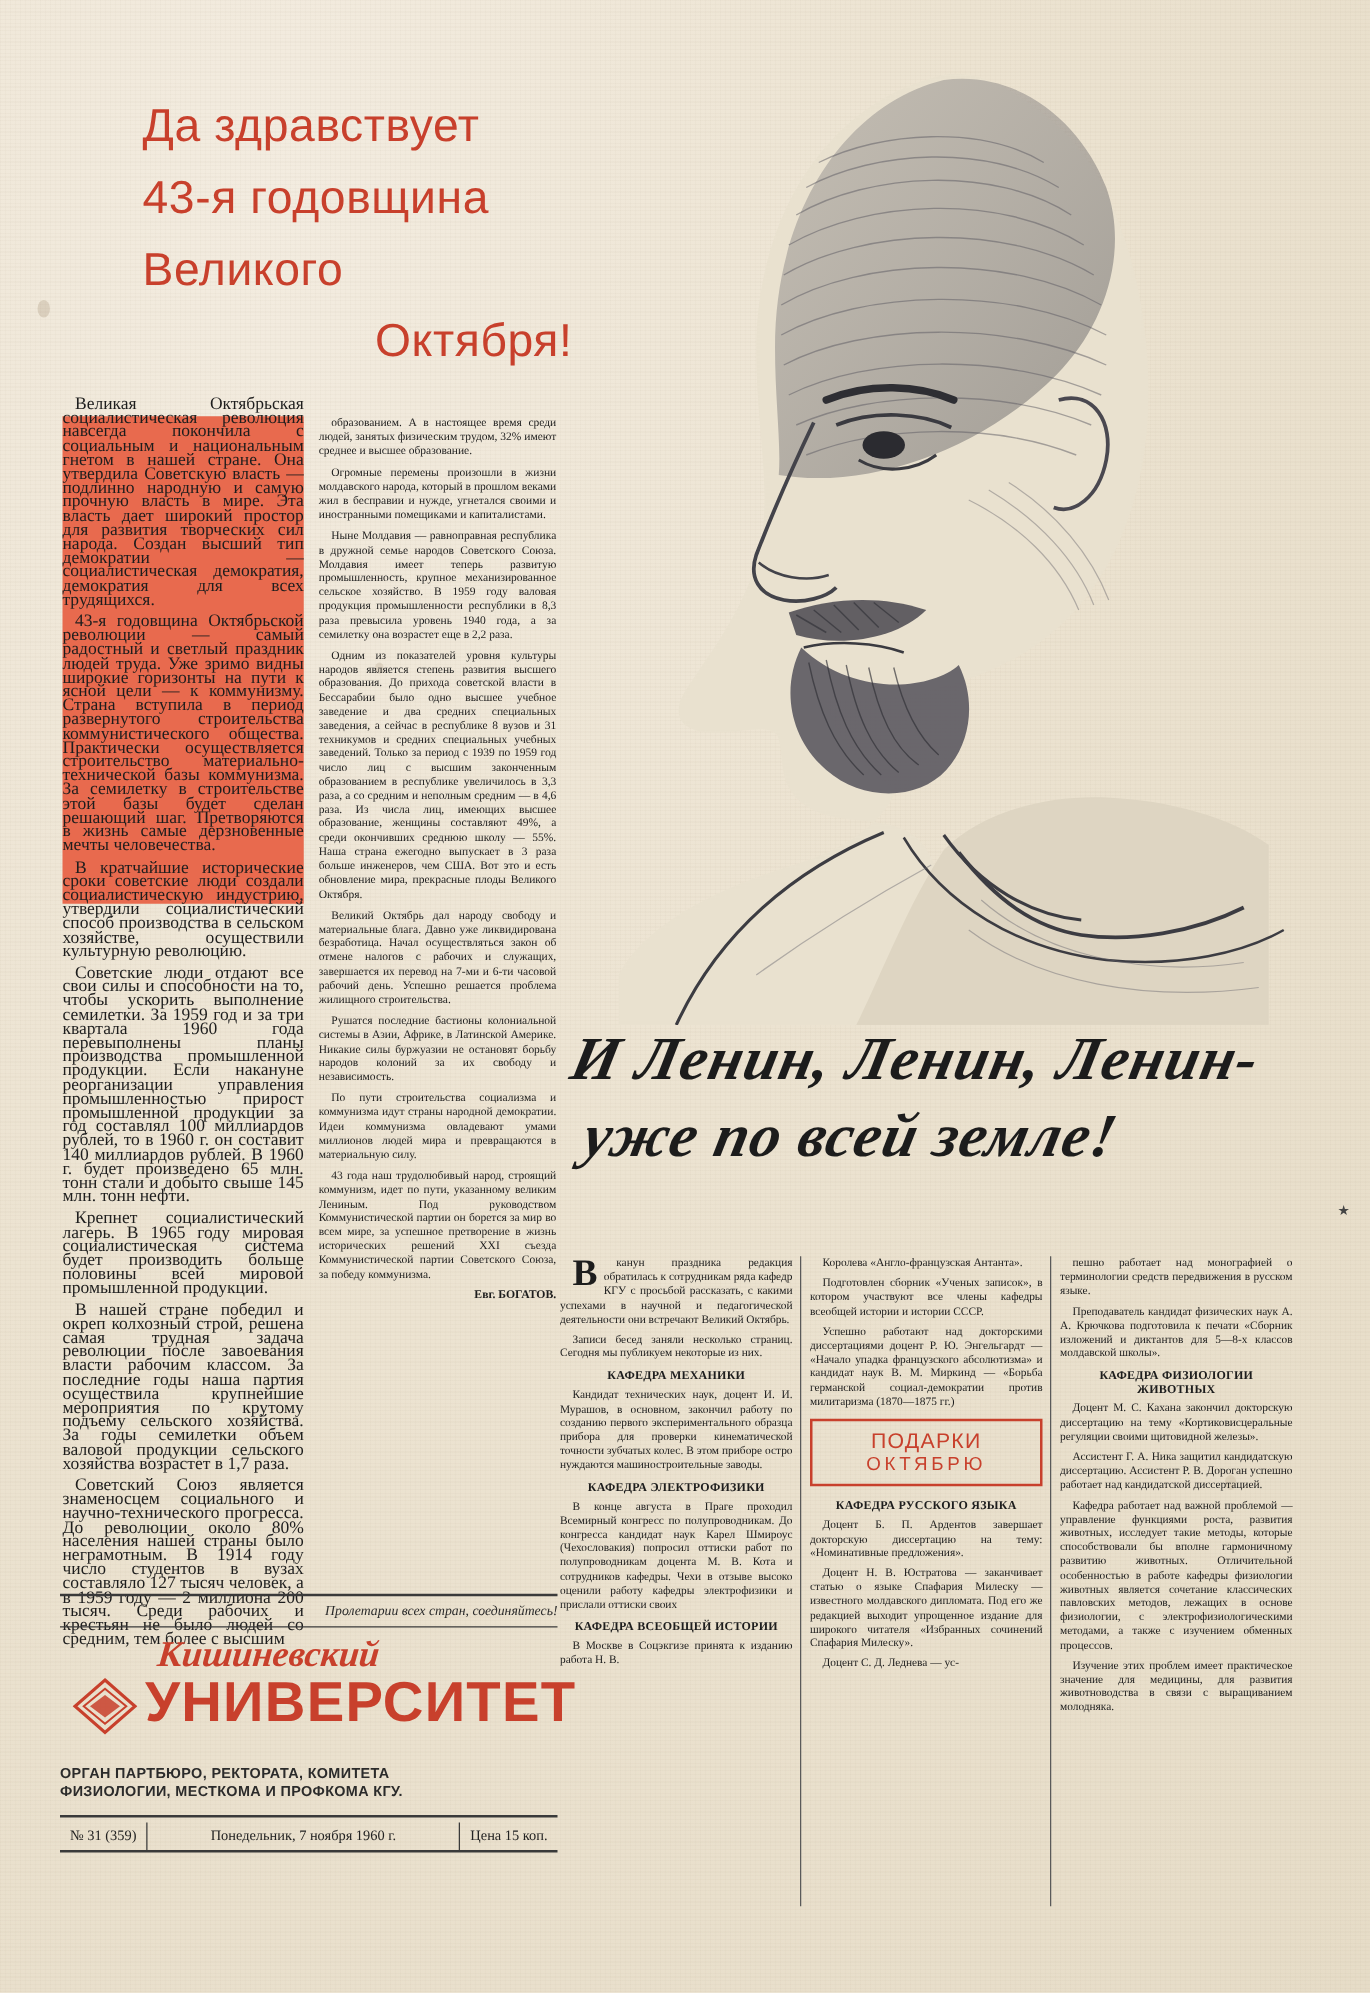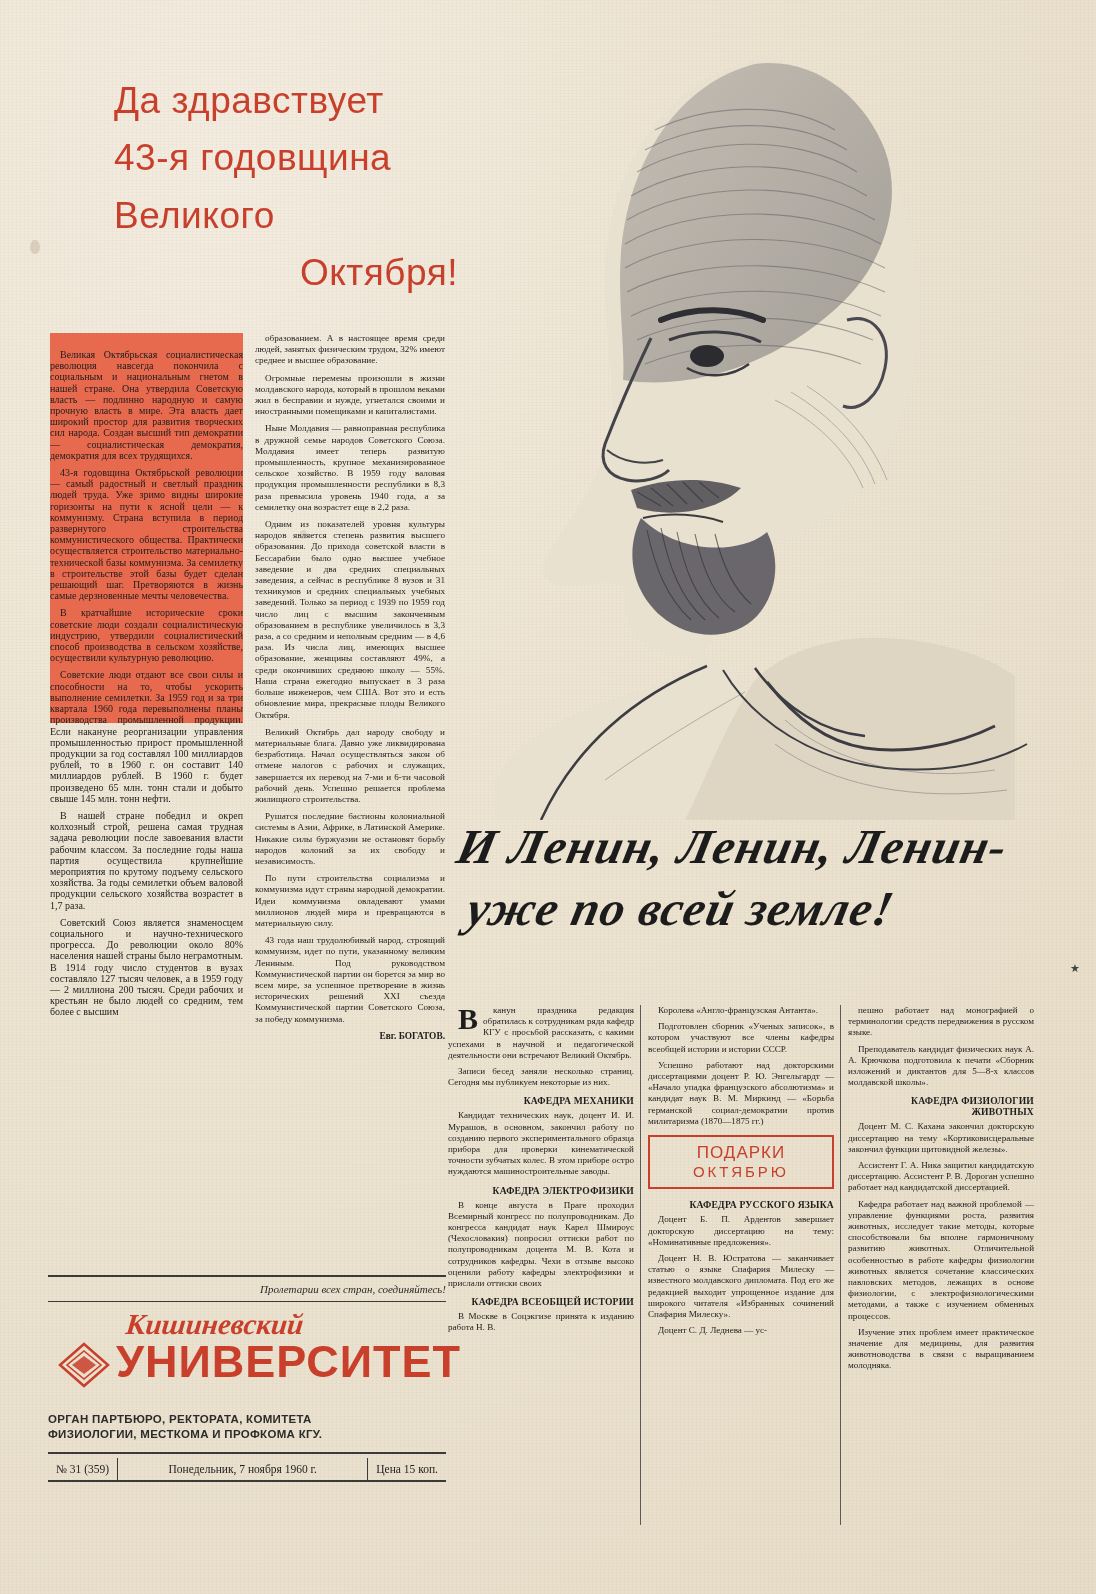--- a/index.html
+++ b/index.html
@@ -54,22 +54,22 @@
   }
   .slogan .l1{position:absolute;left:10px;top:0px;font-size:49px;transform:skewX(-12deg);letter-spacing:1px;}
   .slogan .l2{position:absolute;left:20px;top:62px;font-size:49px;transform:skewX(-12deg);letter-spacing:1px;}
 
   
   .red-block{
     position:absolute;left:50px;top:333px;width:193px;height:390px;
     background:#e86a4e;
   }
   .article-left{
-    position:absolute;left:50px;top:349px;width:193px;
-    font-size:10px;line-height:11.2px;text-align:justify;
+    position:absolute;left:50px;top:318px;width:193px;
+    font-size:14px;line-height:11.2px;text-align:justify;
     color:#1d1d1d;
     column-count:1;
   }
   .article-left p{margin:0 0 6px 0;text-indent:10px;}
   .article-mid{
     position:absolute;left:255px;top:333px;width:190px;
     font-size:9.2px;line-height:11.2px;text-align:justify;color:#1d1d1d;
   }
   .article-mid p{margin:0 0 6px 0;text-indent:10px;}
   .sig{font-weight:700;text-align:right;text-indent:0 !important;font-size:9.4px;}
@@ -113,21 +113,21 @@
   .mh-rule-4{left:48px;top:1480px;width:398px;height:2px;}
 
   
   .cols{
     position:absolute;top:1005px;left:448px;width:606px;height:530px;
     display:flex;gap:14px;
   }
   .col{width:186px;font-size:9.1px;line-height:11.2px;text-align:justify;color:#1d1d1d;}
   .col p{margin:0 0 5px 0;text-indent:10px;}
   .col h4{
-    margin:7px 0 4px 0;text-align:right;font-size:9.6px;font-weight:700;
+    margin:7px 0 4px 0;text-align:center;font-size:9.6px;font-weight:700;
     text-transform:uppercase;letter-spacing:.2px;line-height:11px;
   }
   .dropcap{
     float:left;font-size:30px;line-height:24px;font-weight:700;
     padding:2px 5px 0 0;
   }
   .col-divider{
     position:absolute;top:1005px;width:1px;background:#5a5a5a;height:520px;
   }
   .cd1{left:640px;}
@@ -261,20 +261,21 @@
     <div class="l2">уже по всей земле!</div>
   </div>
   <div class="star">★</div>
 
   <div class="red-block"></div>
   <div class="article-left">
     <p>Великая Октябрьская социалистическая революция навсегда покончила с социальным и национальным гнетом в нашей стране. Она утвердила Советскую власть — подлинно народную и самую прочную власть в мире. Эта власть дает широкий простор для развития творческих сил народа. Создан высший тип демократии — социалистическая демократия, демократия для всех трудящихся.</p>
     <p>43-я годовщина Октябрьской революции — самый радостный и светлый праздник людей труда. Уже зримо видны широкие горизонты на пути к ясной цели — к коммунизму. Страна вступила в период развернутого строительства коммунистического общества. Практически осуществляется строительство материально-технической базы коммунизма. За семилетку в строительстве этой базы будет сделан решающий шаг. Претворяются в жизнь самые дерзновенные мечты человечества.</p>
     <p>В кратчайшие исторические сроки советские люди создали социалистическую индустрию, утвердили социалистический способ производства в сельском хозяйстве, осуществили культурную революцию.</p>
     <p>Советские люди отдают все свои силы и способности на то, чтобы ускорить выполнение семилетки. За 1959 год и за три квартала 1960 года перевыполнены планы производства промышленной продукции. Если накануне реорганизации управления промышленностью прирост промышленной продукции за год составлял 100 миллиардов рублей, то в 1960 г. он составит 140 миллиардов рублей. В 1960 г. будет произведено 65 млн. тонн стали и добыто свыше 145 млн. тонн нефти.</p>
+    <p>Крепнет социалистический лагерь. В 1965 году мировая социалистическая система будет производить больше половины всей мировой промышленной продукции.</p>
     <p>В нашей стране победил и окреп колхозный строй, решена самая трудная задача революции после завоевания власти рабочим классом. За последние годы наша партия осуществила крупнейшие мероприятия по крутому подъему сельского хозяйства. За годы семилетки объем валовой продукции сельского хозяйства возрастет в 1,7 раза.</p>
     <p>Советский Союз является знаменосцем социального и научно-технического прогресса. До революции около 80% населения нашей страны было неграмотным. В 1914 году число студентов в вузах составляло 127 тысяч человек, а в 1959 году — 2 миллиона 200 тысяч. Среди рабочих и крестьян не было людей со средним, тем более с высшим</p>
   </div>
   <div class="article-mid">
     <p>образованием. А в настоящее время среди людей, занятых физическим трудом, 32% имеют среднее и высшее образование.</p>
     <p>Огромные перемены произошли в жизни молдавского народа, который в прошлом веками жил в бесправии и нужде, угнетался своими и иностранными помещиками и капиталистами.</p>
     <p>Ныне Молдавия — равноправная республика в дружной семье народов Советского Союза. Молдавия имеет теперь развитую промышленность, крупное механизированное сельское хозяйство. В 1959 году валовая продукция промышленности республики в 8,3 раза превысила уровень 1940 года, а за семилетку она возрастет еще в 2,2 раза.</p>
     <p>Одним из показателей уровня культуры народов является степень развития высшего образования. До прихода советской власти в Бессарабии было одно высшее учебное заведение и два средних специальных заведения, а сейчас в республике 8 вузов и 31 техникумов и средних специальных учебных заведений. Только за период с 1939 по 1959 год число лиц с высшим законченным образованием в республике увеличилось в 3,3 раза, а со средним и неполным средним — в 4,6 раза. Из числа лиц, имеющих высшее образование, женщины составляют 49%, а среди окончивших среднюю школу — 55%. Наша страна ежегодно выпускает в 3 раза больше инженеров, чем США. Вот это и есть обновление мира, прекрасные плоды Великого Октября.</p>
     <p>Великий Октябрь дал народу свободу и материальные блага. Давно уже ликвидирована безработица. Начал осуществляться закон об отмене налогов с рабочих и служащих, завершается их перевод на 7-ми и 6-ти часовой рабочий день. Успешно решается проблема жилищного строительства.</p>
     <p>Рушатся последние бастионы колониальной системы в Азии, Африке, в Латинской Америке. Никакие силы буржуазии не остановят борьбу народов колоний за их свободу и независимость.</p>
@@ -342,19 +343,19 @@
       <h4>КАФЕДРА РУССКОГО ЯЗЫКА</h4>
       <p>Доцент Б. П. Ардентов завершает докторскую диссертацию на тему: «Номинативные предложения».</p>
       <p>Доцент Н. В. Юстратова — заканчивает статью о языке Спафария Милеску — известного молдавского дипломата. Под его же редакцией выходит упрощенное издание для широкого читателя «Избранных сочинений Спафария Милеску».</p>
       <p>Доцент С. Д. Леднева — ус-</p>
     </div>
 
     <div class="col">
       <p>пешно работает над монографией о терминологии средств передвижения в русском языке.</p>
       <p>Преподаватель кандидат физических наук А. А. Крючкова подготовила к печати «Сборник изложений и диктантов для 5—8-х классов молдавской школы».</p>
       <h4>КАФЕДРА ФИЗИОЛОГИИ ЖИВОТНЫХ</h4>
-      <p>Доцент М. С. Кахана закончил докторскую диссертацию на тему «Кортиковисцеральные закончил функции щитовидной железы».</p>
+      <p>Доцент М. С. Кахана закончил докторскую диссертацию на тему «Кортиковисцеральные регуляции своими щитовидной железы».</p>
       <p>Ассистент Г. А. Ника защитил кандидатскую диссертацию. Ассистент Р. В. Дороган успешно работает над кандидатской диссертацией.</p>
       <p>Кафедра работает над важной проблемой — управление функциями роста, развития животных, исследует такие методы, которые способствовали бы вполне гармоничному развитию животных. Отличительной особенностью в работе кафедры физиологии животных является сочетание классических павловских методов, лежащих в основе физиологии, с электрофизиологическими методами, а также с изучением обменных процессов.</p>
       <p>Изучение этих проблем имеет практическое значение для медицины, для развития животноводства в связи с выращиванием молодняка.</p>
     </div>
   </div>
 </div>
 
 </body></html>

